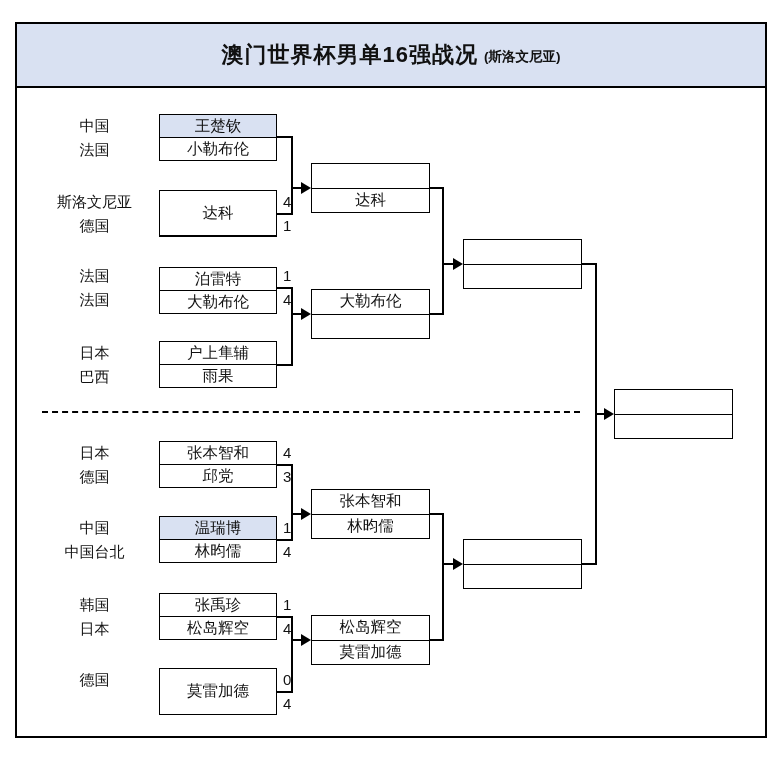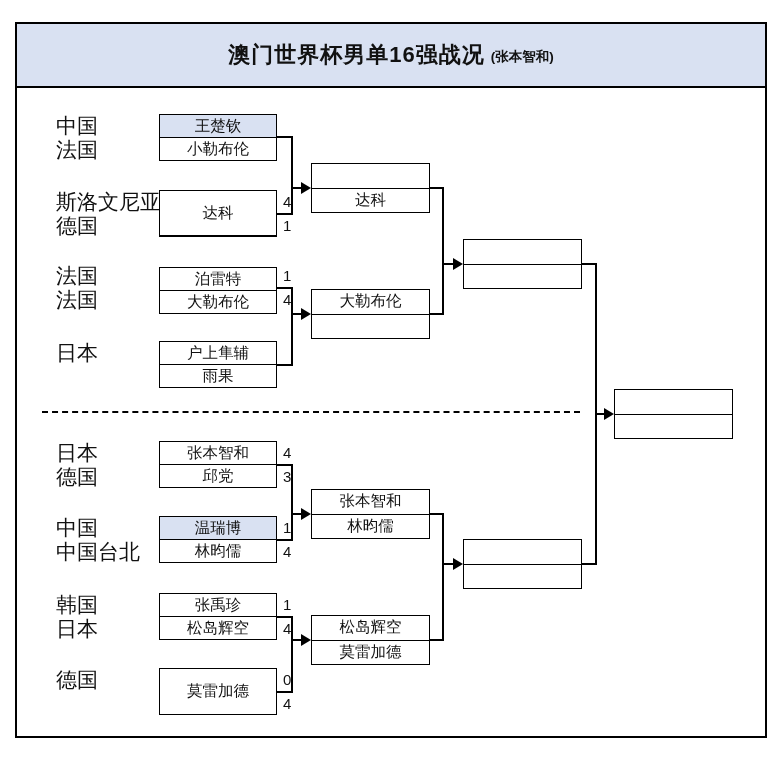--- a/index.html
+++ b/index.html
@@ -5,22 +5,22 @@
   html,body{margin:0;padding:0;background:#fff;}
   .page{position:relative;width:784px;height:762px;background:#fff;
         font-family:"Liberation Sans","DejaVu Sans",sans-serif;color:#111;overflow:hidden;}
   .frame{position:absolute;left:15px;top:22px;width:752px;height:716px;
          border:2px solid #000;box-sizing:border-box;}
   .title-band{position:absolute;left:15px;top:22px;width:752px;height:66px;
               border:2px solid #000;box-sizing:border-box;
               display:flex;align-items:center;justify-content:center;}
   .title-main{font-size:22px;font-weight:bold;letter-spacing:1px;text-align:center;}
   .title-credit{font-size:13.5px;font-weight:bold;margin-left:6px;padding-top:4px;}
-  .country{position:absolute;left:56px;width:115px;height:23px;line-height:23px;
-           font-size:21px;}
+  .country{position:absolute;left:37px;width:115px;height:23px;line-height:23px;
+           text-align:center;font-size:15px;}
   .match{position:absolute;left:159px;width:118px;height:47px;border:1.5px solid #000;
          box-sizing:border-box;display:flex;flex-direction:column;background:#fff;}
   .adv{position:absolute;width:119px;height:50px;border:1.5px solid #000;
        box-sizing:border-box;display:flex;flex-direction:column;background:#fff;}
   .cell{flex:1;display:flex;align-items:center;justify-content:center;
         font-size:15.5px;overflow:hidden;white-space:nowrap;}
   .cell.split{border-bottom:1.5px solid #000;}
   .score{position:absolute;left:283px;width:26px;height:23px;line-height:23px;
          text-align:left;font-size:15px;}
   .hline{position:absolute;height:1.5px;background:#000;}
@@ -32,30 +32,31 @@
 </style>
 </head>
 <body>
 
 <div class="page">
 
   <div class="frame"></div>
 
   <div class="title-band" style="background: rgb(217, 225, 242);">
     <span class="title-main">澳门世界杯男单16强战况</span>
-    <span class="title-credit">(张本智和)</span>
+    <span class="title-credit">(斯洛文尼亚)</span>
   </div>
 
   <div class="country" style="top:114px">中国</div>
   <div class="country" style="top:138px">法国</div>
   <div class="country" style="top:190px">斯洛文尼亚</div>
   <div class="country" style="top:214px">德国</div>
   <div class="country" style="top:264px">法国</div>
   <div class="country" style="top:288px">法国</div>
   <div class="country" style="top:341px">日本</div>
+  <div class="country" style="top:365px">巴西</div>
   <div class="country" style="top:441px">日本</div>
   <div class="country" style="top:465px">德国</div>
   <div class="country" style="top:516px">中国</div>
   <div class="country" style="top:593px">韩国</div>
   <div class="country" style="top:540px">中国台北</div>
   <div class="country" style="top:617px">日本</div>
   <div class="country" style="top:668px">德国</div>
 
   <div class="match" style="top:114px">
     <div class="cell split" style="background: rgb(217, 225, 242);">王楚钦</div>

